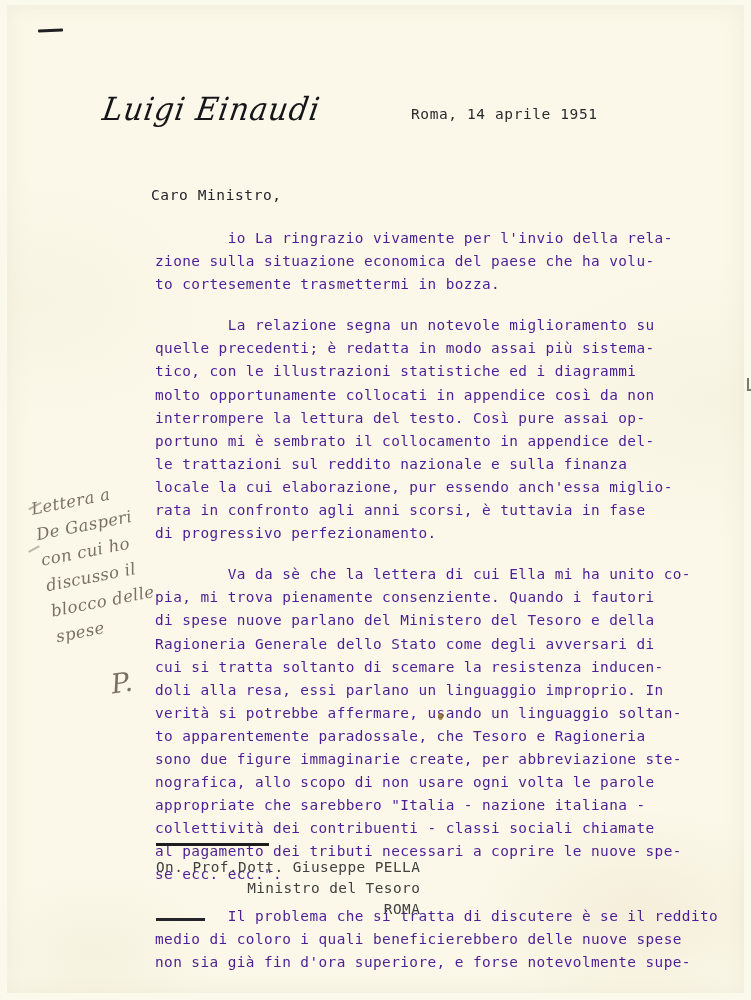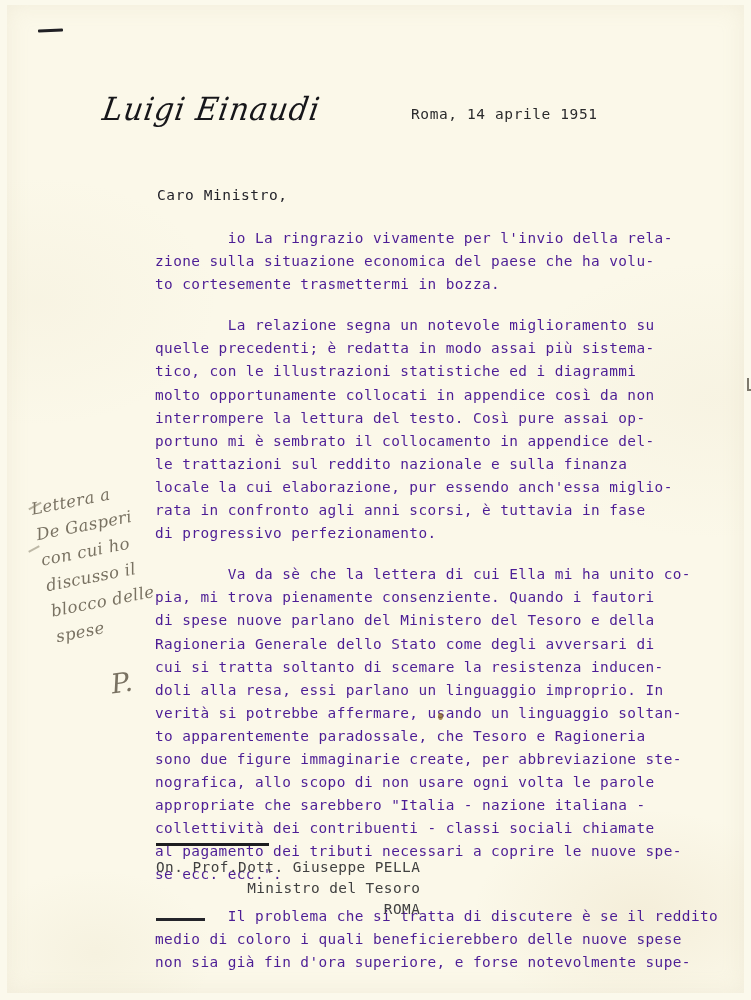--- a/index.html
+++ b/index.html
@@ -66,21 +66,21 @@
     font-family: "DejaVu Sans Mono", monospace;
     font-size: 14.5px;
     letter-spacing: 0.6px;
     color: #2a2a2c;
     white-space: nowrap;
     text-align: right;
   }
 
   .salutation {
     position: absolute;
-    left: 150px;
+    left: 144px;
     top: 182px;
     font-family: "DejaVu Sans Mono", monospace;
     font-size: 14.5px;
     letter-spacing: 0.6px;
     color: #23232a;
     white-space: nowrap;
   }
 
   
   #body-text {

